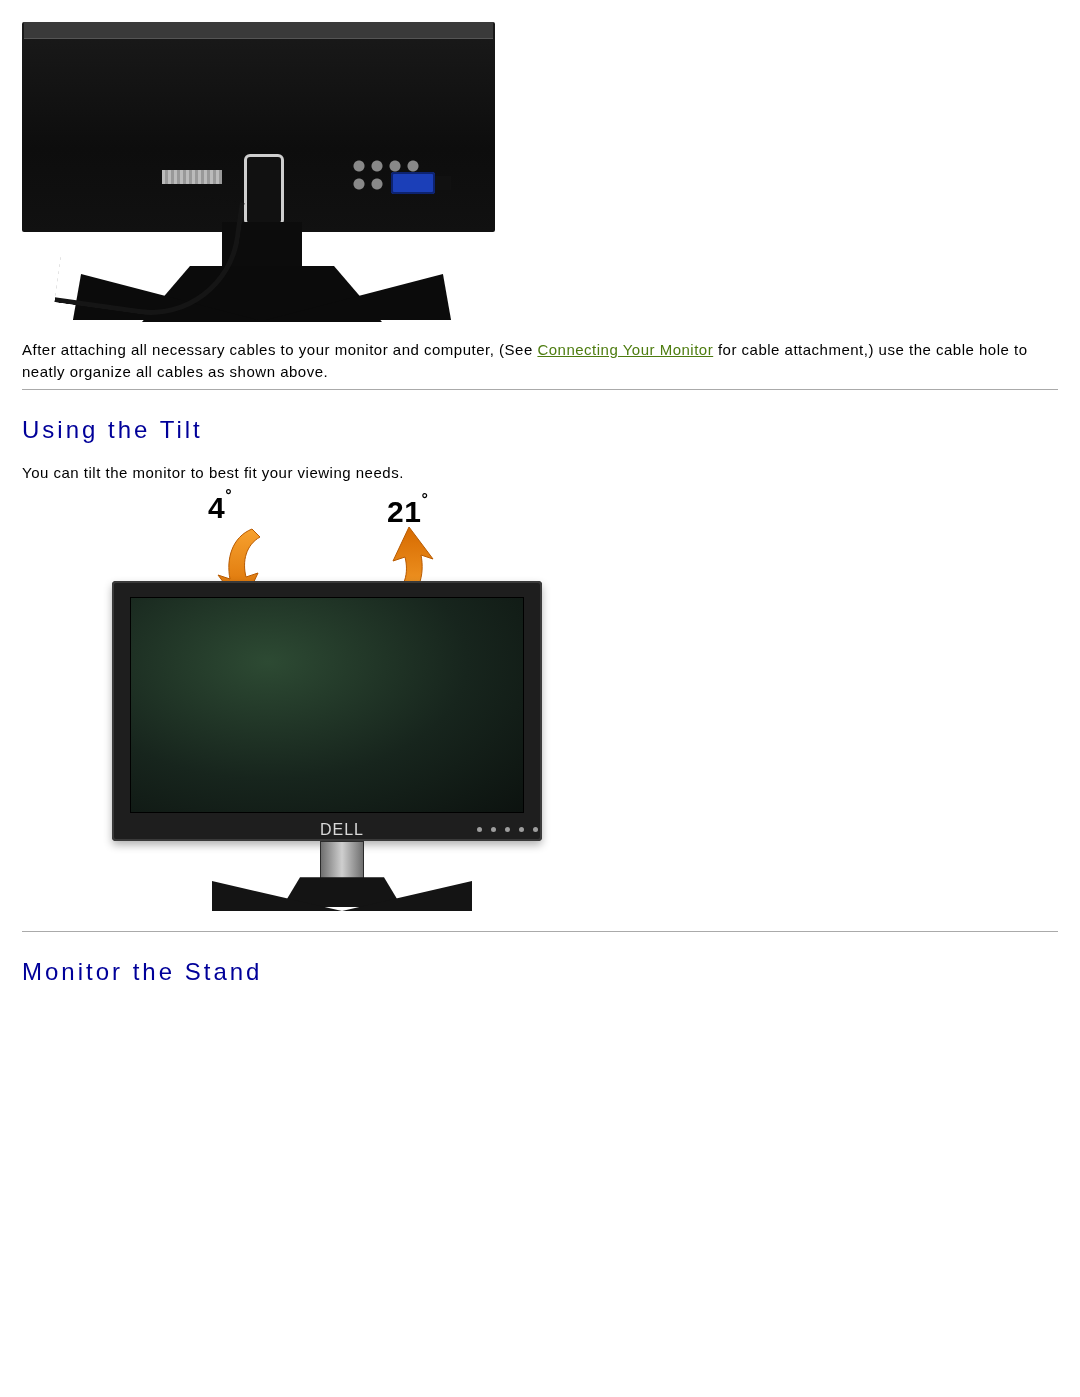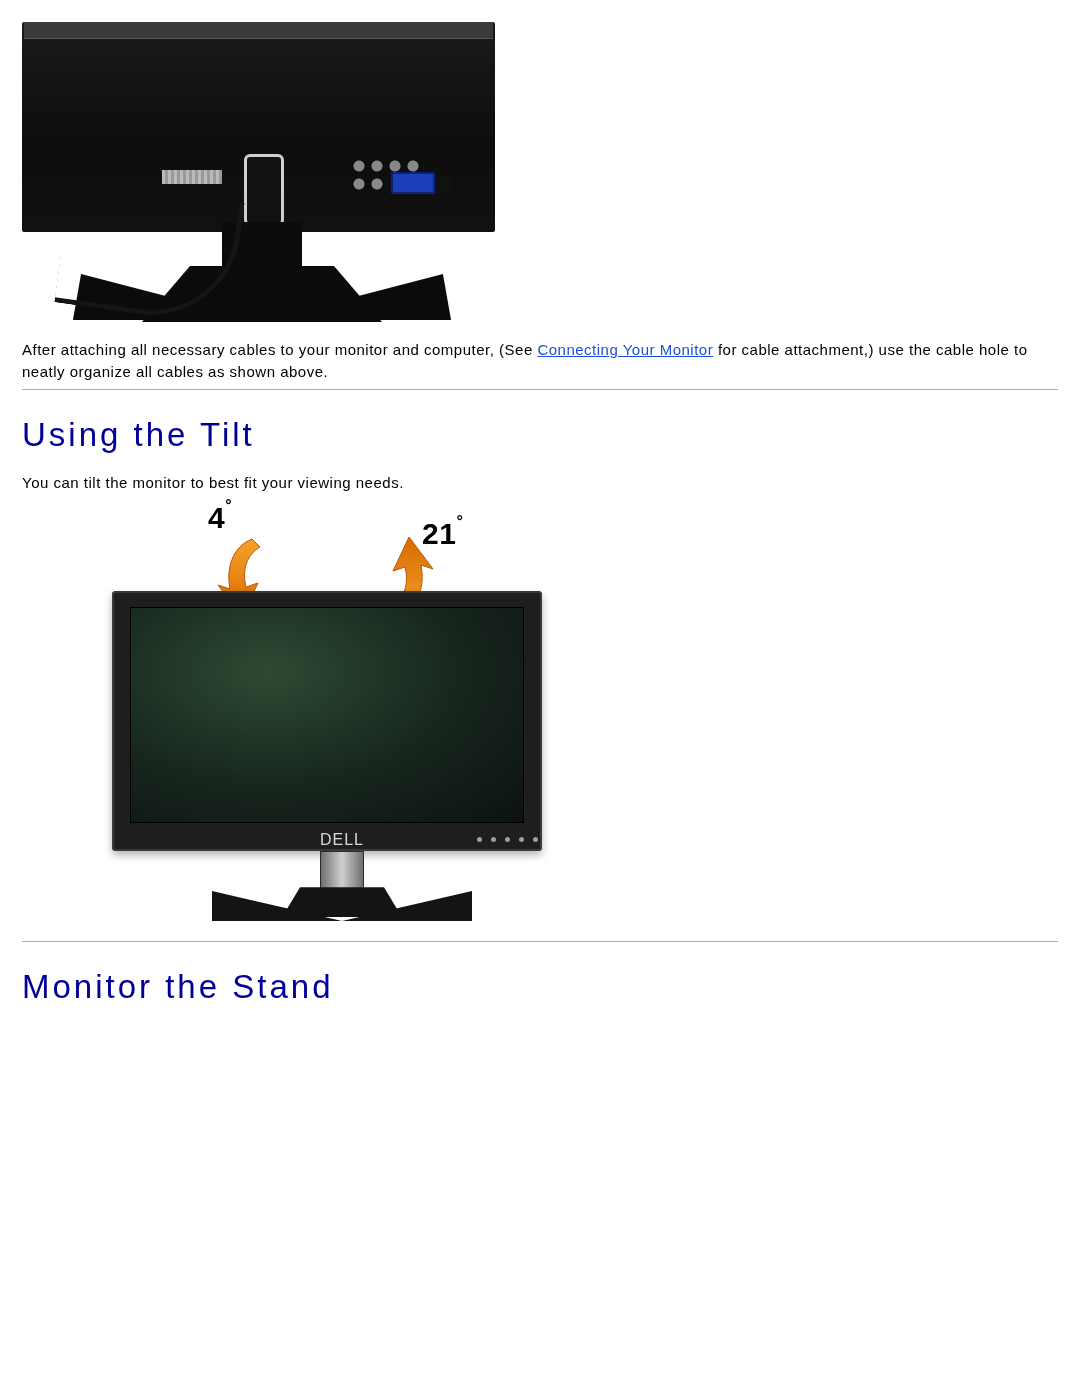--- a/index.html
+++ b/index.html
@@ -12,32 +12,32 @@
     letter-spacing: 0.5px;
   }
   .img-box {
     display: block;
   }
   .caption-text {
     margin: 8px 0 6px 0;
     line-height: 1.45;
   }
   a.inline-link {
-    color: #1d4ed8;
+    color: #4d7c0f;
     text-decoration: underline;
   }
   hr.section-divider {
     border: none;
     border-top: 1px solid #aaa;
     margin: 6px 0 26px 0;
   }
   h2.section-heading {
     font-family: Verdana, Arial, sans-serif;
     font-weight: normal;
-    font-size: 33px;
+    font-size: 24px;
     color: #000099;
     letter-spacing: 3px;
     margin: 0 0 18px 0;
   }
 
   
   .fig1 {
     width: 473px;
     height: 309px;
     background: #fff;
@@ -168,21 +168,21 @@
   }
   .fig2 .deg {
     position: absolute;
     font-family: Arial, sans-serif;
     font-weight: bold;
     font-size: 30px;
     color: #000;
   }
   .fig2 .deg sup{ font-size:16px; position:relative; top:-6px;}
   .fig2 .deg.left { left: 116px; top: 2px; }
-  .fig2 .deg.right { left: 295px; top: 18px; margin-left: 35px; }
+  .fig2 .deg.right { left: 295px; top: 6px; }
   .fig2 .arrow {
     position:absolute;
     top: 36px;
   }
   .fig2 .arrow svg{ display:block; }
   .fig2 .arrow.down { left: 120px; }
   .fig2 .arrow.up   { left: 285px; }
 
   .fig2 .bezel {
     position:absolute;

